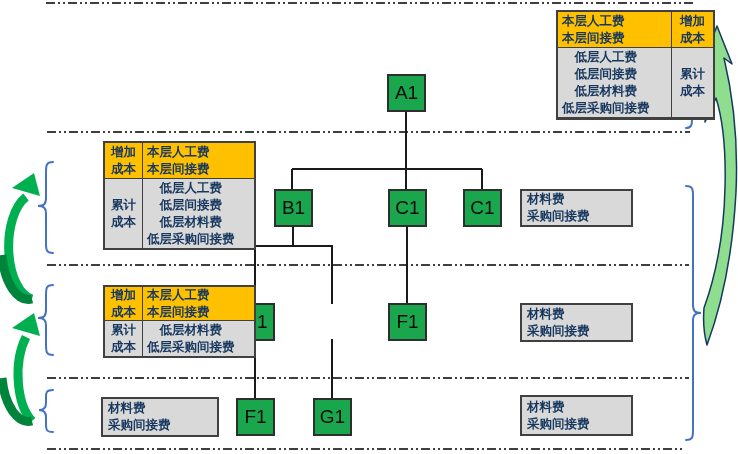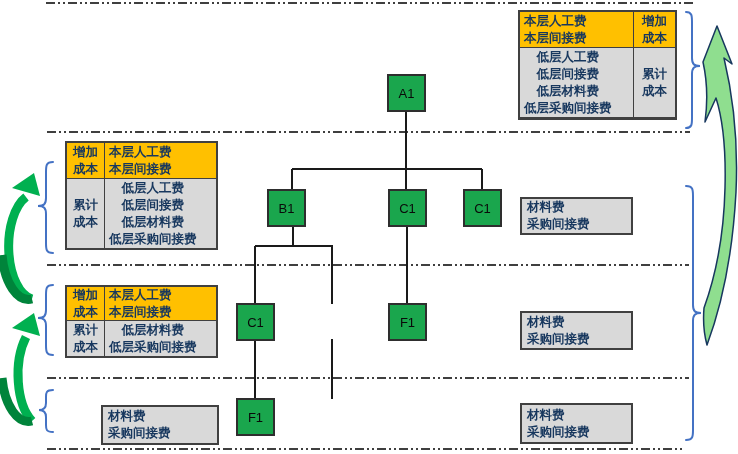--- a/index.html
+++ b/index.html
@@ -12,37 +12,37 @@
   .conn{stroke:#1a1a1a;stroke-width:2;fill:none;}
   .brace{stroke:var(--brace-blue,#4472C4);stroke-width:2;fill:none;stroke-linecap:round;}
   .swoosh{fill:var(--arrow-light-green,#8FDE8F);stroke:var(--text-navy,#17375E);stroke-width:1.5;stroke-linejoin:round;}
   .cycleBody{stroke:var(--arrow-bright-green,#00B050);stroke-width:9;fill:none;}
   .cycleShade{stroke:#00843B;stroke-width:9;fill:none;}
   .cycleHead{fill:var(--arrow-bright-green,#00B050);stroke:none;}
   .node{
     position:absolute;width:39px;height:38px;box-sizing:border-box;z-index:2;
     background:var(--node-green,#1AA64D);border:2px solid #2e2e2e;
     display:flex;align-items:center;justify-content:center;
-    font-size:13px;color:#0a0a0a;
+    font-size:19px;color:#0a0a0a;
   }
   .tbl{
     position:absolute;display:grid;box-sizing:border-box;z-index:2;
     border:2px solid #404040;background:#404040;gap:1px;
-    color:var(--text-navy,#17375E);font-size:12.5px;font-weight:700;line-height:17px;
+    color:var(--text-navy,#17375E);font-size:12.5px;font-weight:700;line-height:17px;margin-left:38px;
   }
   .tbl .cell{box-sizing:border-box;padding:0 4px;white-space:pre-line;display:flex;flex-direction:column;justify-content:center;}
   .cell.items{align-items:flex-start;}
   .cell.label{align-items:center;text-align:left;}
   .yellow{background:var(--highlight-yellow,#FFC000);}
   .gray{background:var(--panel-gray,#D9D9D9);text-align:center;}
   .panel{
     position:absolute;box-sizing:border-box;z-index:2;
     border:2px solid #404040;background:var(--panel-gray,#D9D9D9);
     color:var(--text-navy,#17375E);font-size:12.5px;font-weight:700;line-height:17px;
-    display:flex;flex-direction:column;justify-content:center;padding:1px 5px;white-space:pre-line;margin-top:8px;
+    display:flex;flex-direction:column;justify-content:center;padding:1px 5px;white-space:pre-line;
   }
 </style>
 </head>
 <body>
 
 <div class="stage">
 
   <svg class="layer" width="738" height="454" viewBox="0 0 738 454">
 
     <line class="dash" x1="46" y1="3" x2="693" y2="3"></line>
@@ -81,26 +81,27 @@
       <polygon class="cycleHead" points="34,173 40,196 12,188"></polygon>
     </g>
     <g>
       <path class="cycleBody" d="M 32 421 A 27 53 0 0 1 26 337"></path>
       <path class="cycleShade" d="M 32 421 A 27 53 0 0 1 2 378"></path>
       <polygon class="cycleHead" points="34,313 40,336 12,328"></polygon>
     </g>
   </svg>
 
   <div class="node" style="left:387px;top:74px">A1</div>
-  <div class="node" style="left:267px;top:189px">B1</div>
+  <div class="node" style="left:274px;top:189px">B1</div>
   <div class="node" style="left:388px;top:189px">C1</div>
   <div class="node" style="left:463px;top:189px">C1</div>
   <div class="node" style="left:236px;top:303px">C1</div>
   <div class="node" style="left:388px;top:303px">F1</div>
   <div class="node" style="left:236px;top:398px">F1</div>
+  <div class="node" style="left:313px;top:398px">G1</div>
 
   <div class="tbl" style="left:518px;top:10px;width:159px;height:110px;grid-template-columns:113px 41px;grid-template-rows:35px 69px;">
     <div class="cell items yellow">本层人工费
 本层间接费</div>
     <div class="cell label yellow">增加
 成本</div>
     <div class="cell items gray">低层人工费
 低层间接费
 低层材料费
 低层采购间接费</div>

